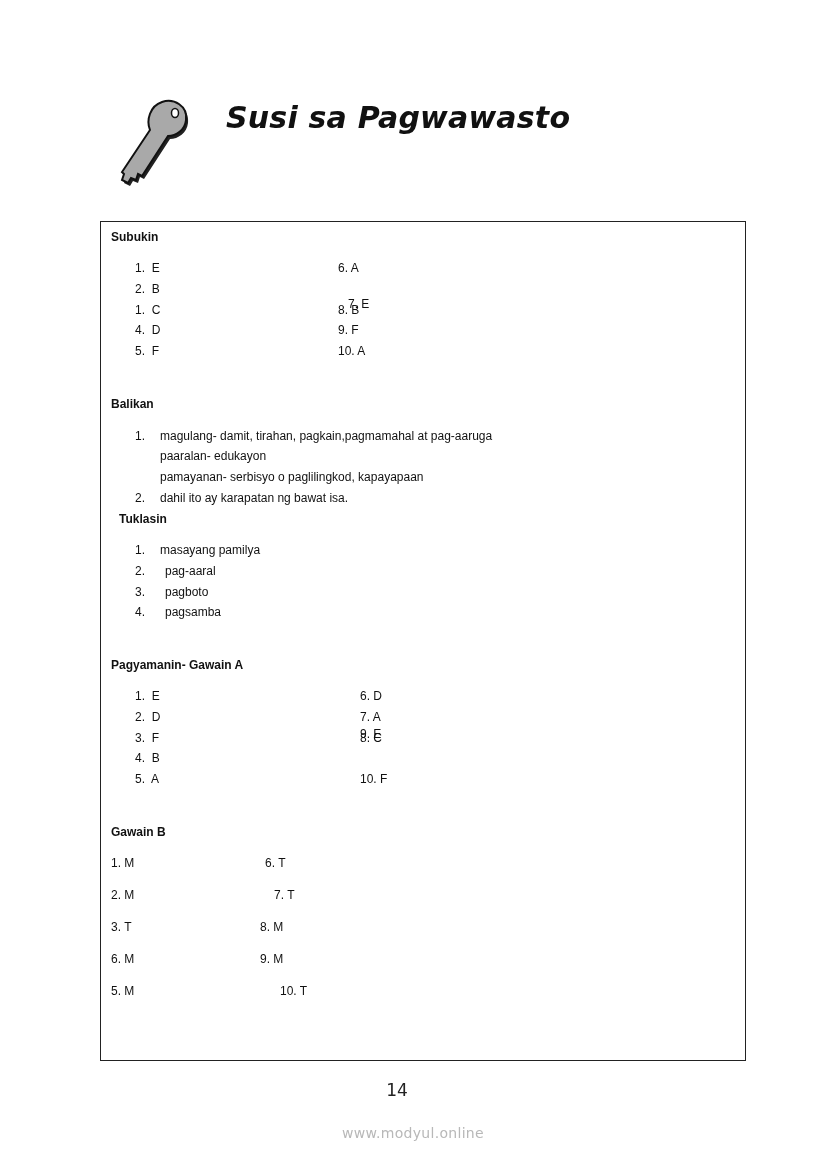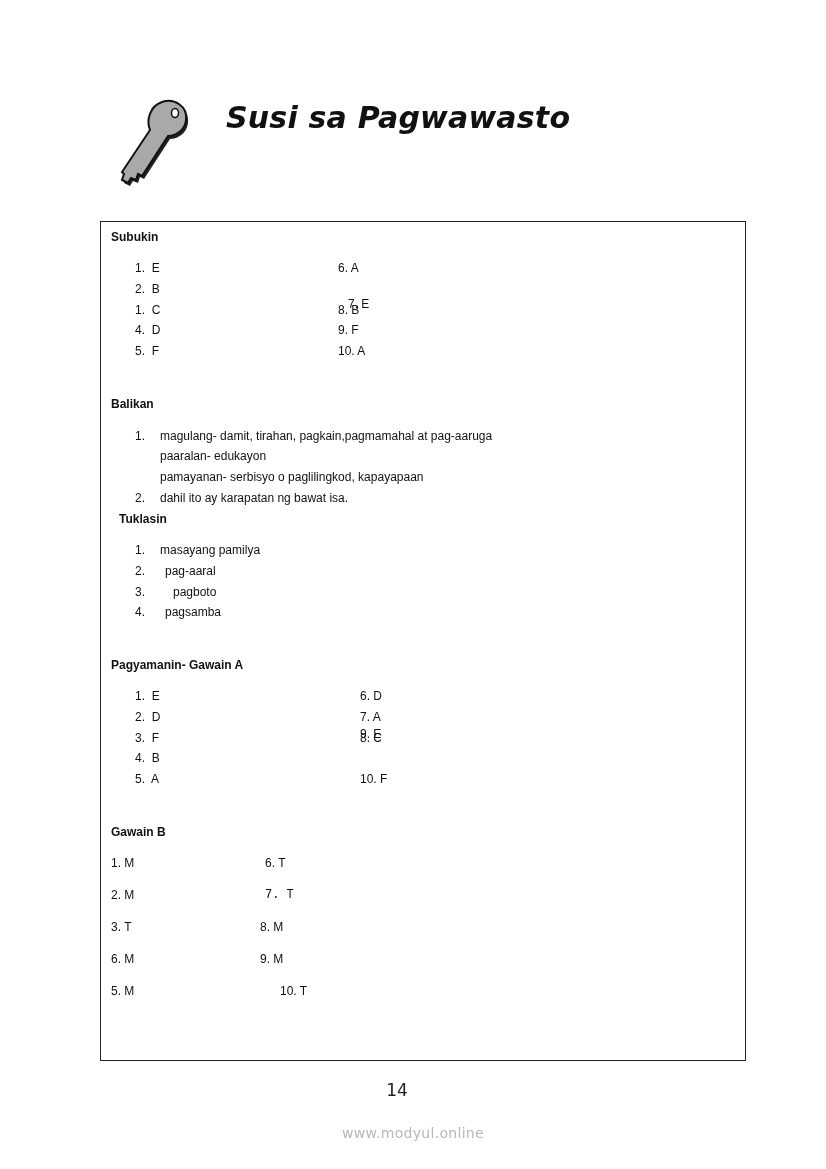--- a/index.html
+++ b/index.html
@@ -53,21 +53,21 @@
 <div class="abs" style="left: 160px; top: 467px; white-space: pre; text-align: center;">pamayanan- serbisyo o paglilingkod, kapayapaan</div>
 <div class="abs" style="left: 135px; top: 488px; white-space: pre;">2.</div>
 <div class="abs" style="left: 160px; top: 488px; white-space: pre;">dahil ito ay karapatan ng bawat isa.</div>
 
 <div class="abs h" style="left: 119px; top: 509px; white-space: pre;">Tuklasin</div>
 <div class="abs" style="left: 135px; top: 540px; white-space: pre;">1.</div>
 <div class="abs" style="left: 160px; top: 540px; white-space: pre;">masayang pamilya</div>
 <div class="abs" style="left: 135px; top: 561px; white-space: pre;">2.</div>
 <div class="abs" style="left: 165px; top: 561px; white-space: pre;">pag-aaral</div>
 <div class="abs" style="left: 135px; top: 582px; white-space: pre;">3.</div>
-<div class="abs" style="left: 165px; top: 582px; white-space: pre; margin-left: 8px;">pagboto</div>
+<div class="abs" style="left: 165px; top: 582px; white-space: pre;">pagboto</div>
 <div class="abs" style="left: 135px; top: 602px; white-space: pre;">4.</div>
 <div class="abs" style="left: 165px; top: 602px; white-space: pre;">pagsamba</div>
 
 <div class="abs h" style="left: 111px; top: 655px; white-space: pre;">Pagyamanin- Gawain A</div>
 <div>
   <div class="abs" style="left: 135px; top: 686px; white-space: pre;">1.  E</div>
   <div class="abs" style="left: 135px; top: 707px; white-space: pre;">2.  D</div>
   <div class="abs" style="left: 135px; top: 728px; white-space: pre;">3.  F</div>
   <div class="abs" style="left: 135px; top: 748px; white-space: pre;">4.  B</div>
   <div class="abs" style="left: 135px; top: 769px; white-space: pre;">5.  A</div>
@@ -83,20 +83,20 @@
 <div class="abs h" style="left: 111px; top: 822px; white-space: pre;">Gawain B</div>
 <div>
   <div class="abs" style="left: 111px; top: 853px; white-space: pre;">1. M</div>
   <div class="abs" style="left: 111px; top: 885px; white-space: pre;">2. M</div>
   <div class="abs" style="left: 111px; top: 917px; white-space: pre;">3. T</div>
   <div class="abs" style="left: 111px; top: 949px; white-space: pre;">6. M</div>
   <div class="abs" style="left: 111px; top: 981px; white-space: pre;">5. M</div>
 </div>
 <div>
   <div class="abs" style="left: 265px; top: 853px; white-space: pre;">6. T</div>
-  <div class="abs" style="left: 265px; top: 885px; white-space: pre; font-family: Liberation Mono, monospace;">7. T</div>
+  <div class="abs" style="left: 274px; top: 885px; white-space: pre;">7. T</div>
   <div class="abs" style="left: 260px; top: 917px; white-space: pre; text-align: center;">8. M</div>
   <div class="abs" style="left: 260px; top: 949px; white-space: pre;">9. M</div>
   <div class="abs" style="left: 261px; top: 981px; white-space: pre; margin-left: 19px;">10. T</div>
 </div>
 
 <div class="page-num">14</div>
 <div class="watermark">www.modyul.online</div>
 
 </body></html>

